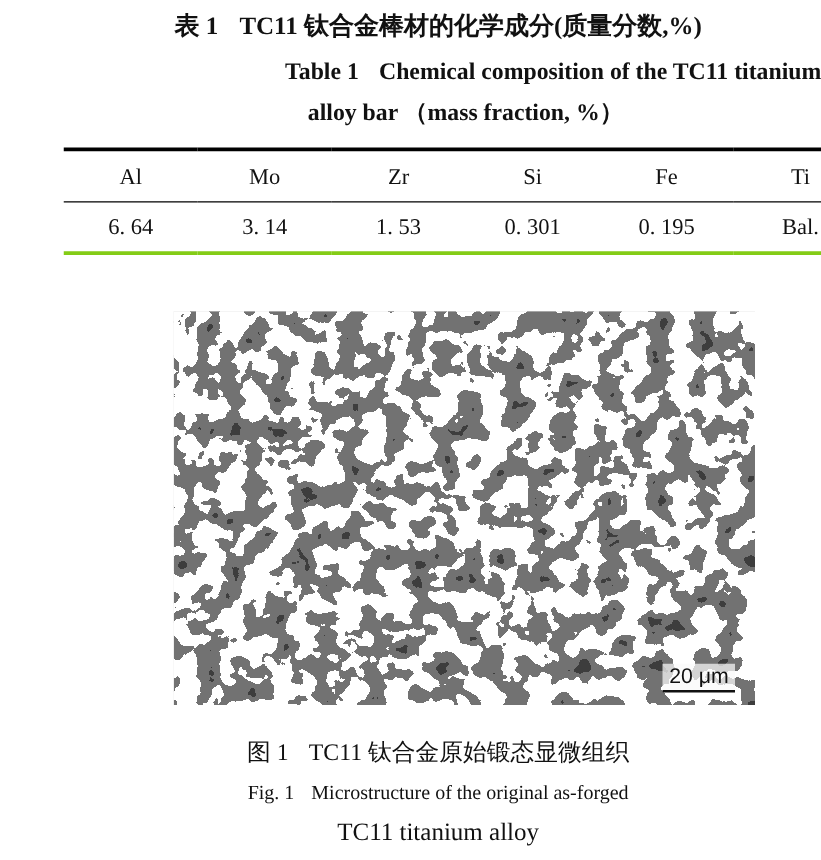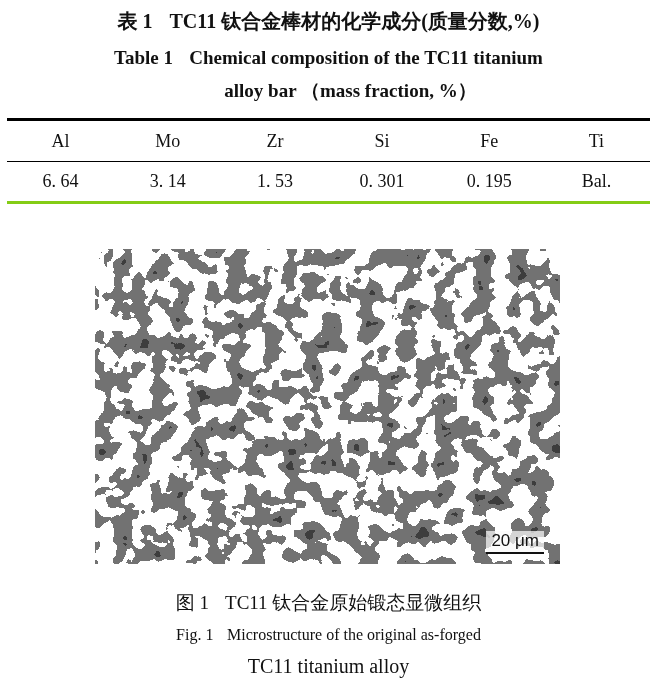--- a/index.html
+++ b/index.html
@@ -1,27 +1,27 @@
 <!DOCTYPE html>
 <html><head>
 <meta charset="utf-8">
 <style>
   * { margin:0; padding:0; box-sizing:border-box; }
   html,body { background:#ffffff; }
   body {
     width:657px; height:688px; overflow:hidden; position:relative;
     font-family:"Liberation Serif", serif; color:#111111;
   }
-  .page { width:657px; height:688px; position:relative; }
+  .page { width:657px; height:688px; position:relative;padding-left:44px; }
 
   
   .cap { text-align:center; white-space:nowrap; }
   .cap-label { display:inline-block; margin-right:0.85em; }
   .title-zh { padding-top:9px; font-size:20px; font-weight:bold; line-height:25px; }
-  .title-en1 { margin-top:12px; font-size:19px; font-weight:bold; line-height:24px; }
+  .title-en1 { margin-top:12px; font-size:19px; font-weight:bold; line-height:24px;text-align:right; }
   .title-en2 { margin-top:9px; font-size:19px; font-weight:bold; line-height:24px;margin-left:44px; }
 
   
   table.comp {
     margin:15px 7px 0 7px; width:643px;
     border-collapse:collapse; table-layout:fixed;
     border-top:3px solid #000; border-bottom:3px solid #84cc16;
   }
   table.comp thead tr { border-bottom:1.5px solid #000; }
   table.comp th, table.comp td {

